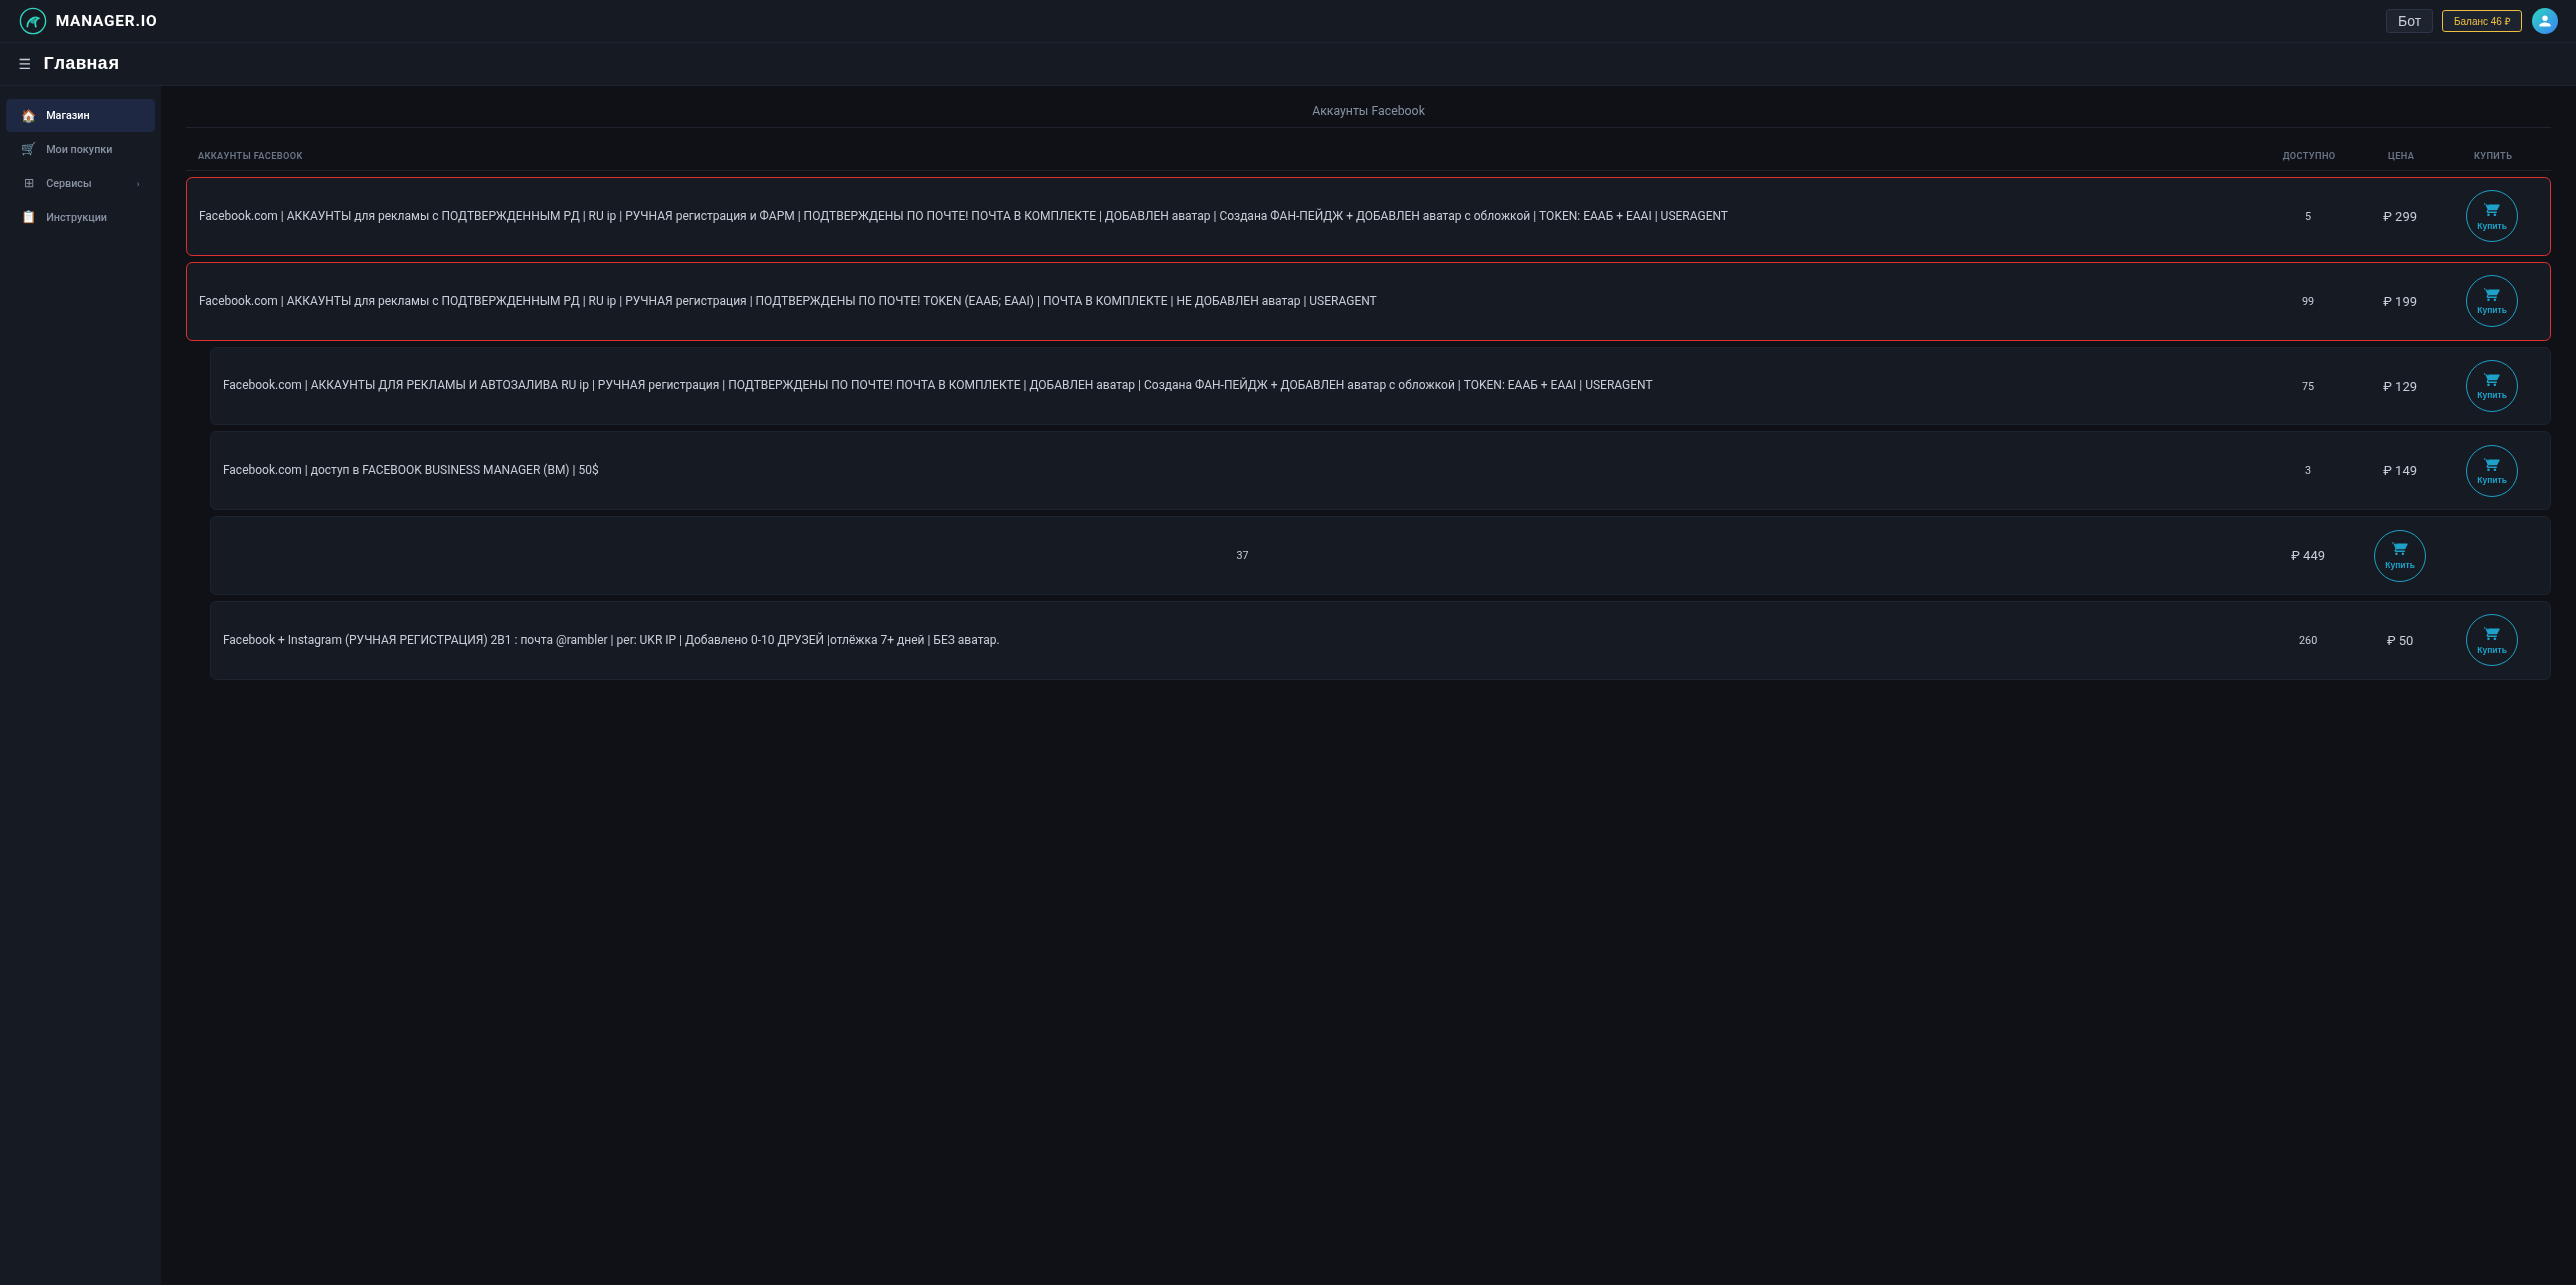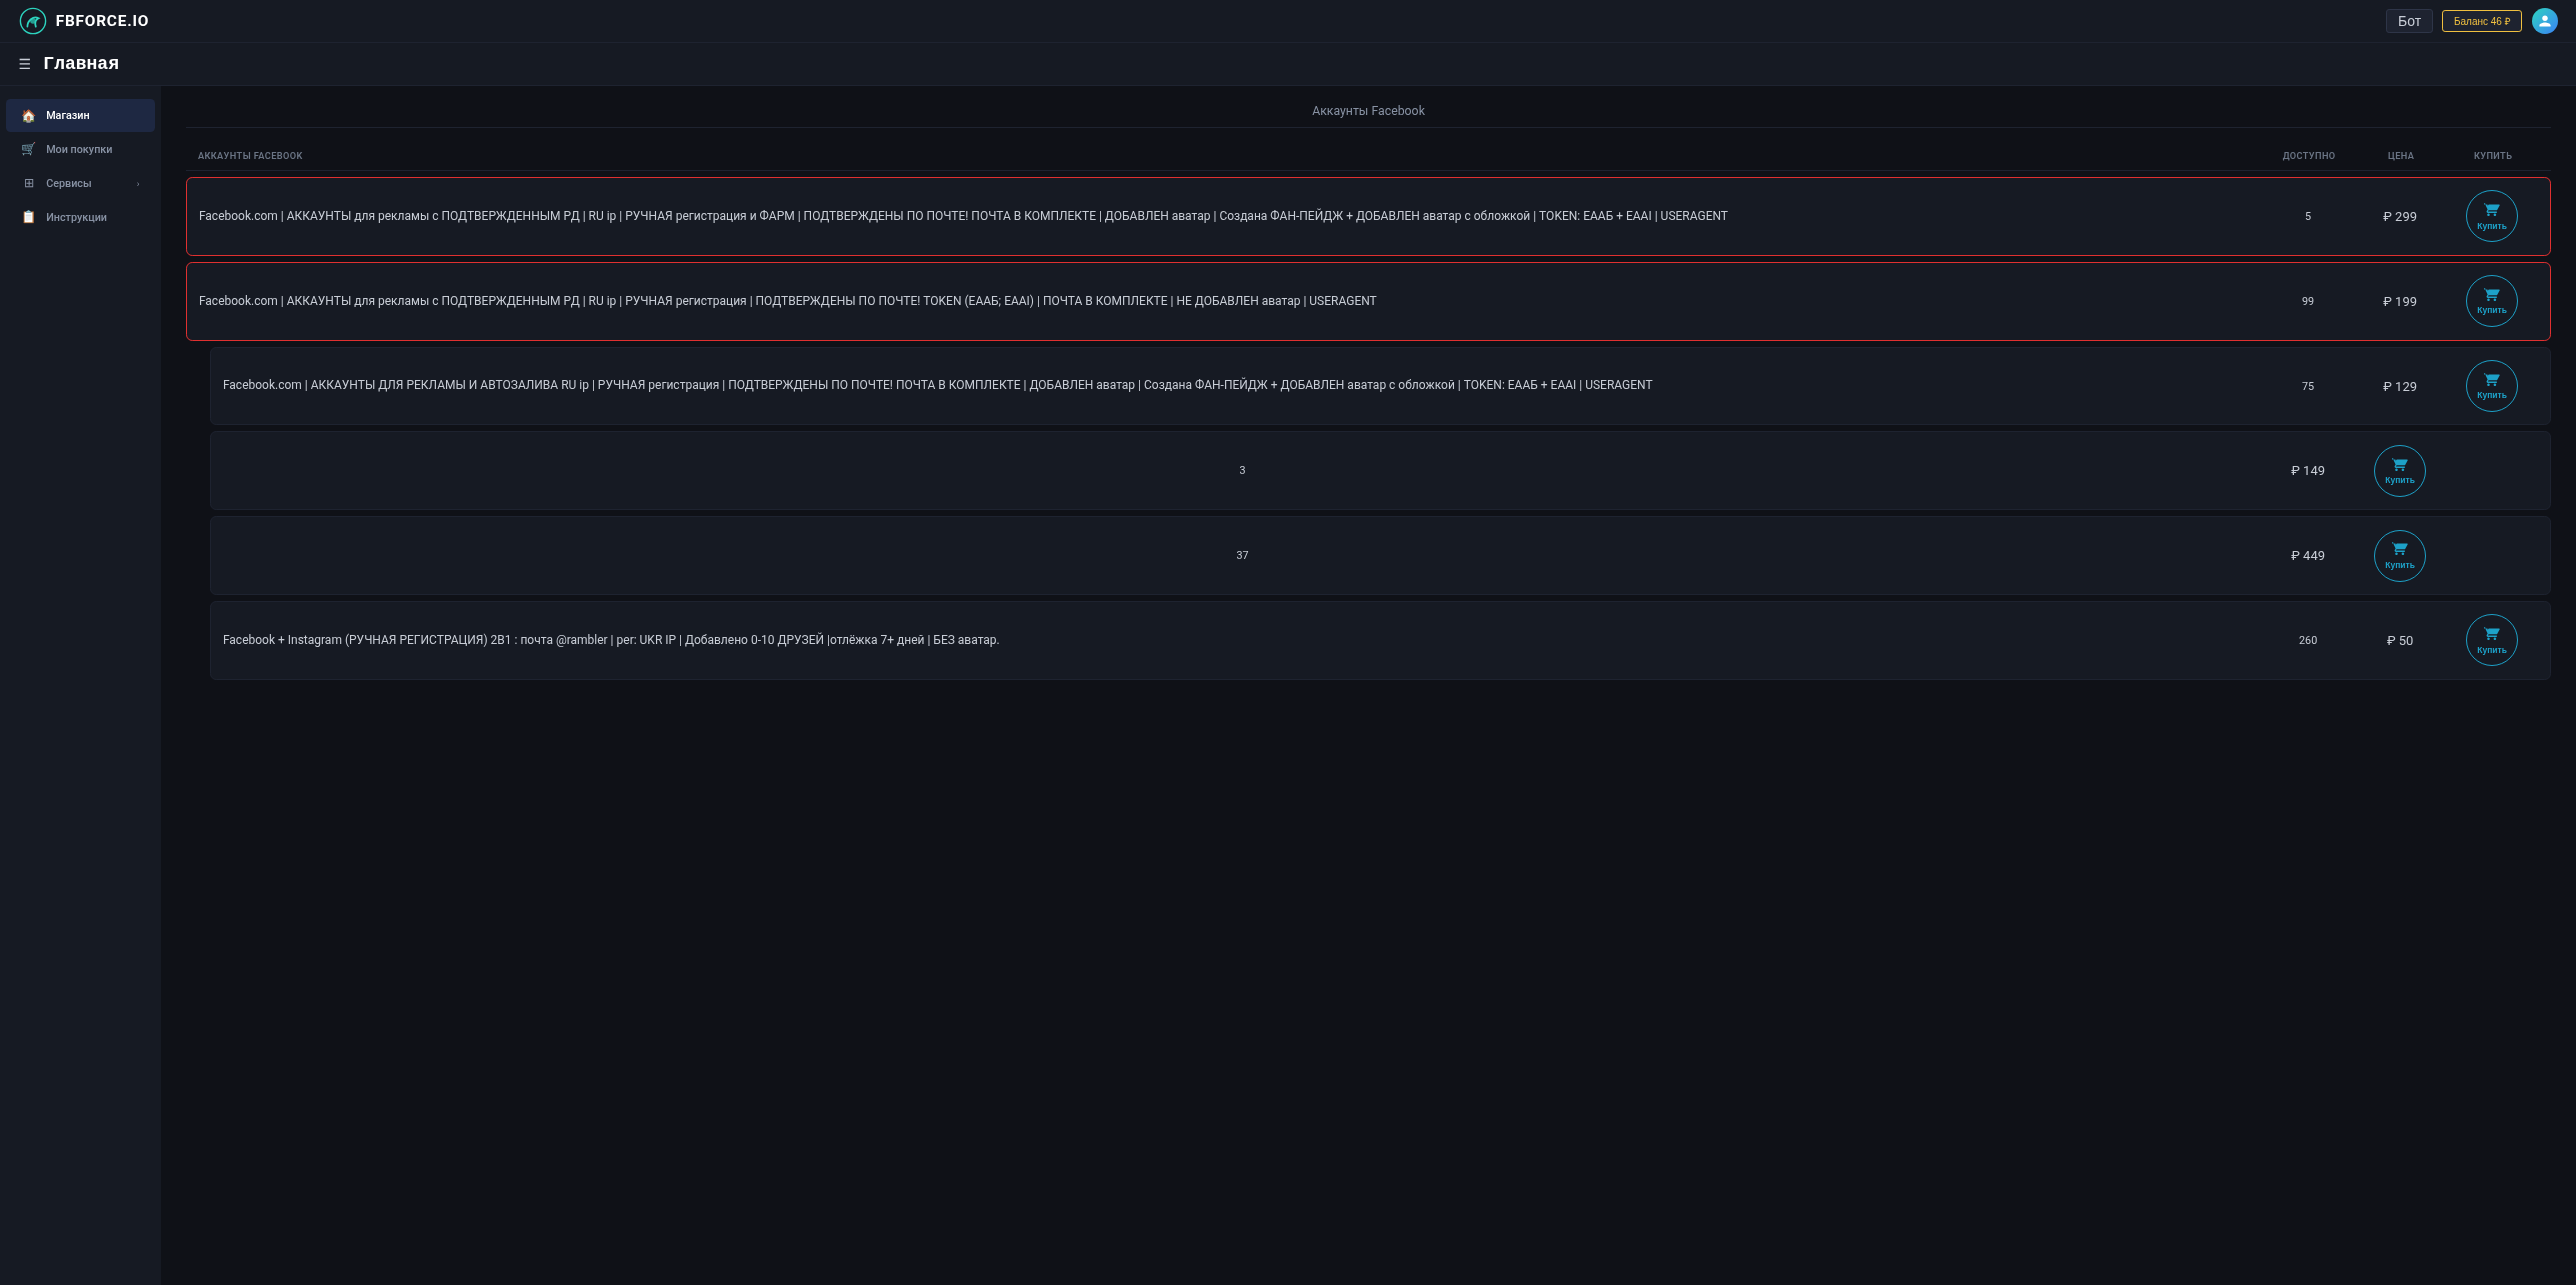--- a/index.html
+++ b/index.html
@@ -256,21 +256,21 @@
 </head>
 <body>
 
 <nav class="topbar">
   <div class="topbar-left">
     <svg class="logo-svg" viewBox="0 0 40 40" fill="none" xmlns="http://www.w3.org/2000/svg">
       <circle cx="20" cy="20" r="18" stroke="#2dd4bf" stroke-width="2" fill="none"></circle>
       <path d="M12 28 C12 20 20 12 28 16 C24 18 22 22 24 28" stroke="#2dd4bf" stroke-width="2.5" fill="none" stroke-linecap="round"></path>
       <circle cx="20" cy="20" r="4" fill="#2dd4bf" opacity="0.7"></circle>
     </svg>
-    <span class="logo-text">FBFORCE.IO</span>
+    <span class="logo-text">MANAGER.IO</span>
   </div>
   <div class="topbar-right">
     <button class="bot-badge">Бот</button>
     <button class="balance-badge">Баланс 46 ₽</button>
     <div class="avatar-circle">
       <svg width="14" height="14" viewBox="0 0 24 24" fill="#fff">
         <path d="M12 12c2.7 0 4.8-2.1 4.8-4.8S14.7 2.4 12 2.4 7.2 4.5 7.2 7.2 9.3 12 12 12zm0 2.4c-3.2 0-9.6 1.6-9.6 4.8v2.4h19.2v-2.4c0-3.2-6.4-4.8-9.6-4.8z"></path>
       </svg>
     </div>
   </div>
@@ -351,20 +351,21 @@
           <button class="buy-button">
             <svg viewBox="0 0 24 24" fill="currentColor">
               <path d="M7 18c-1.1 0-2 .9-2 2s.9 2 2 2 2-.9 2-2-.9-2-2-2zm10 0c-1.1 0-2 .9-2 2s.9 2 2 2 2-.9 2-2-.9-2-2-2zM5.8 6l-.4-2H2V2H0v2h2l3.6 7.59L4.25 14c-.16.28-.25.61-.25.96C4 16.1 4.9 17 6 17h14v-2H6.42c-.14 0-.25-.11-.25-.25l.03-.12.9-1.63H19c.75 0 1.41-.41 1.75-1.03l3.58-6.49A1 1 0 0023.5 4H7.44z"></path>
             </svg>
             <span>Купить</span>
           </button>
         </div>
       </div>
 
       <div class="table-row">
+        <div class="row-description">Facebook.com | доступ в FACEBOOK BUSINESS MANAGER (BM) | 50$</div>
         <div class="row-available">3</div>
         <div class="row-price">₽ 149</div>
         <div class="row-buy">
           <button class="buy-button">
             <svg viewBox="0 0 24 24" fill="currentColor">
               <path d="M7 18c-1.1 0-2 .9-2 2s.9 2 2 2 2-.9 2-2-.9-2-2-2zm10 0c-1.1 0-2 .9-2 2s.9 2 2 2 2-.9 2-2-.9-2-2-2zM5.8 6l-.4-2H2V2H0v2h2l3.6 7.59L4.25 14c-.16.28-.25.61-.25.96C4 16.1 4.9 17 6 17h14v-2H6.42c-.14 0-.25-.11-.25-.25l.03-.12.9-1.63H19c.75 0 1.41-.41 1.75-1.03l3.58-6.49A1 1 0 0023.5 4H7.44z"></path>
             </svg>
             <span>Купить</span>
           </button>
         </div>

